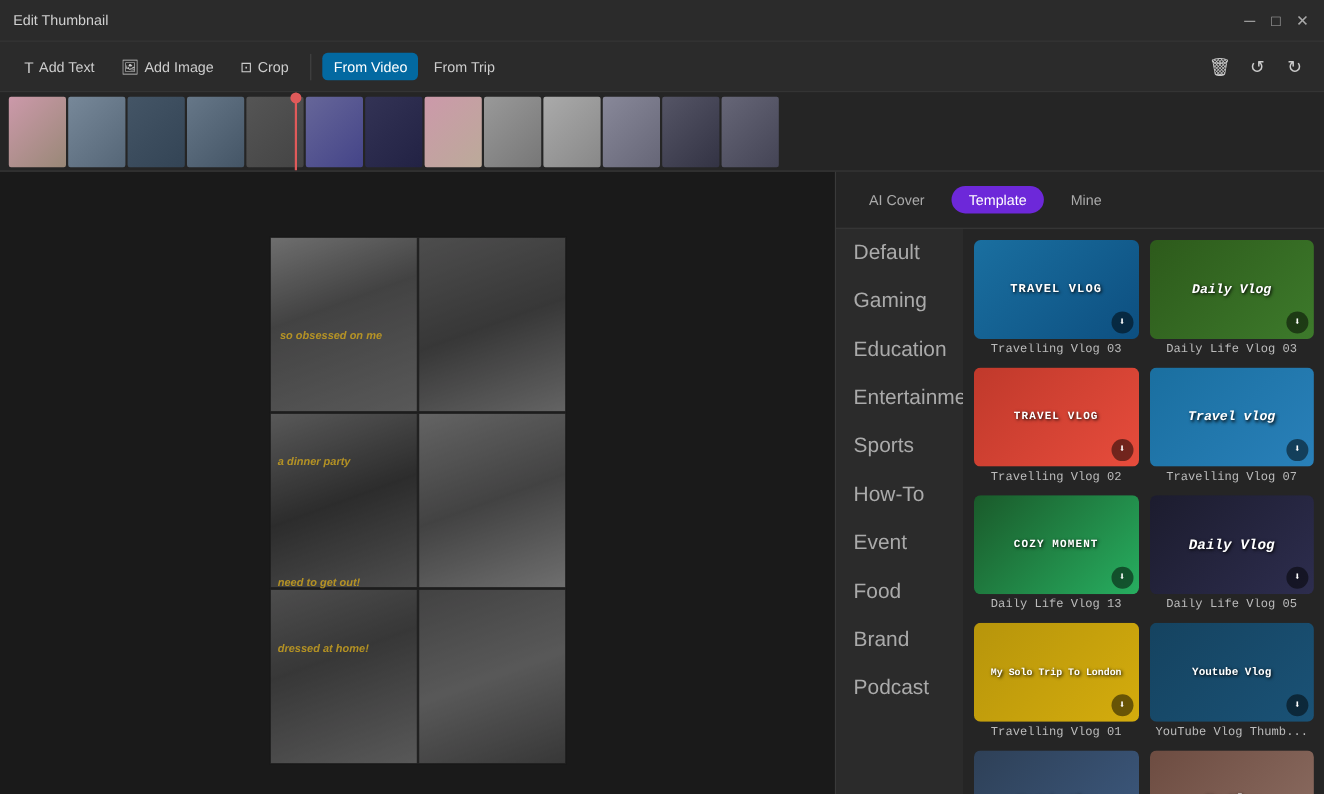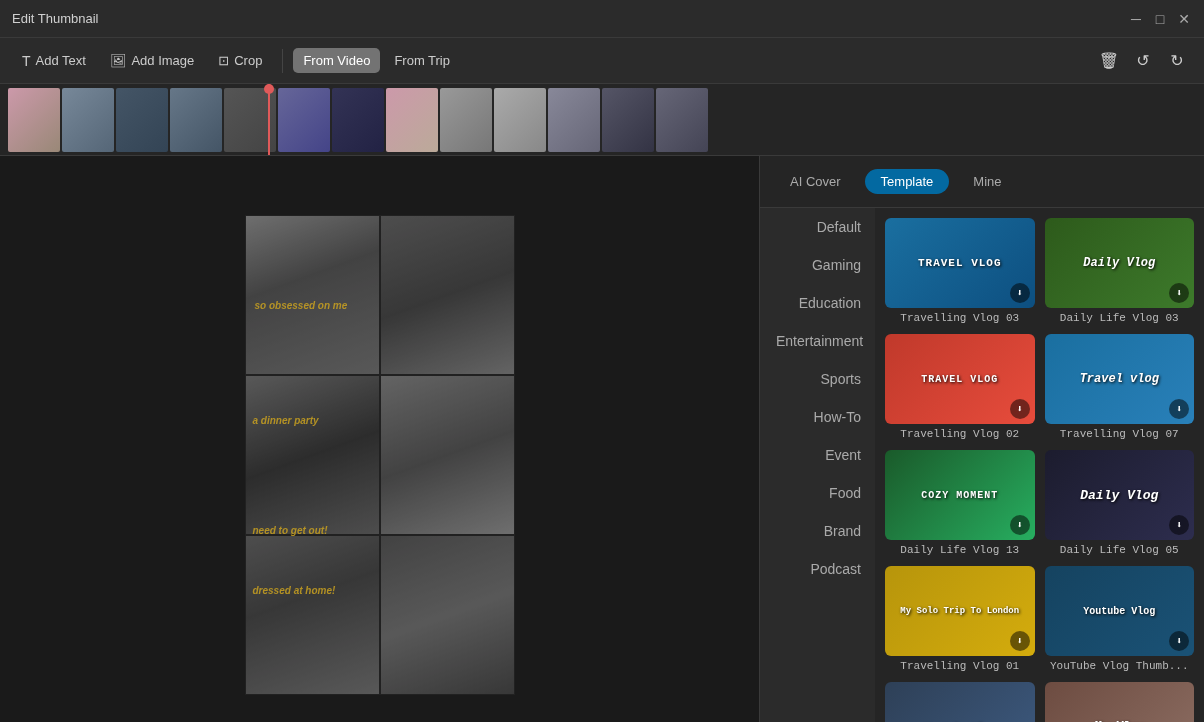--- a/index.html
+++ b/index.html
@@ -65,21 +65,21 @@
       gap: 5px;
       padding: 5px 10px;
       background: none;
       border: none;
       color: #ccc;
       cursor: pointer;
       border-radius: 5px;
       font-size: 13px;
     }
     .toolbar-btn.active {
-      background: #737373;
+      background: #0369a1;
       color: #fff;
     }
     .toolbar-sep {
       width: 1px;
       height: 24px;
       background: #444;
       margin: 0 6px;
     }
     .toolbar-spacer { flex: 1; }
     .toolbar-icon-btn {
@@ -204,21 +204,21 @@
     .tab-btn {
       padding: 5px 16px;
       border-radius: 20px;
       border: none;
       background: none;
       color: #aaa;
       cursor: pointer;
       font-size: 13px;
     }
     .tab-btn.active {
-      background: #0369a1;
+      background: #6d28d9;
       color: #fff;
     }
 
     .panel-body {
       display: flex;
       flex: 1;
       overflow: hidden;
     }
 
     
@@ -229,23 +229,22 @@
       flex-shrink: 0;
     }
     .category-list::-webkit-scrollbar { width: 4px; }
     .category-list::-webkit-scrollbar-track { background: #2b2b2b; }
     .category-list::-webkit-scrollbar-thumb { background: #444; border-radius: 2px; }
 
     .category-item {
       padding: 11px 14px;
       cursor: pointer;
       color: #aaa;
-      font-size: 14px;
+      font-size: 19px;
       border-left: 2px solid transparent;
-      text-align: right;
     }
     .category-item.active {
       color: #fff;
       background: #333;
       border-left: 2px solid #3dba7e;
     }
 
     
     .template-grid {
       flex: 1;

